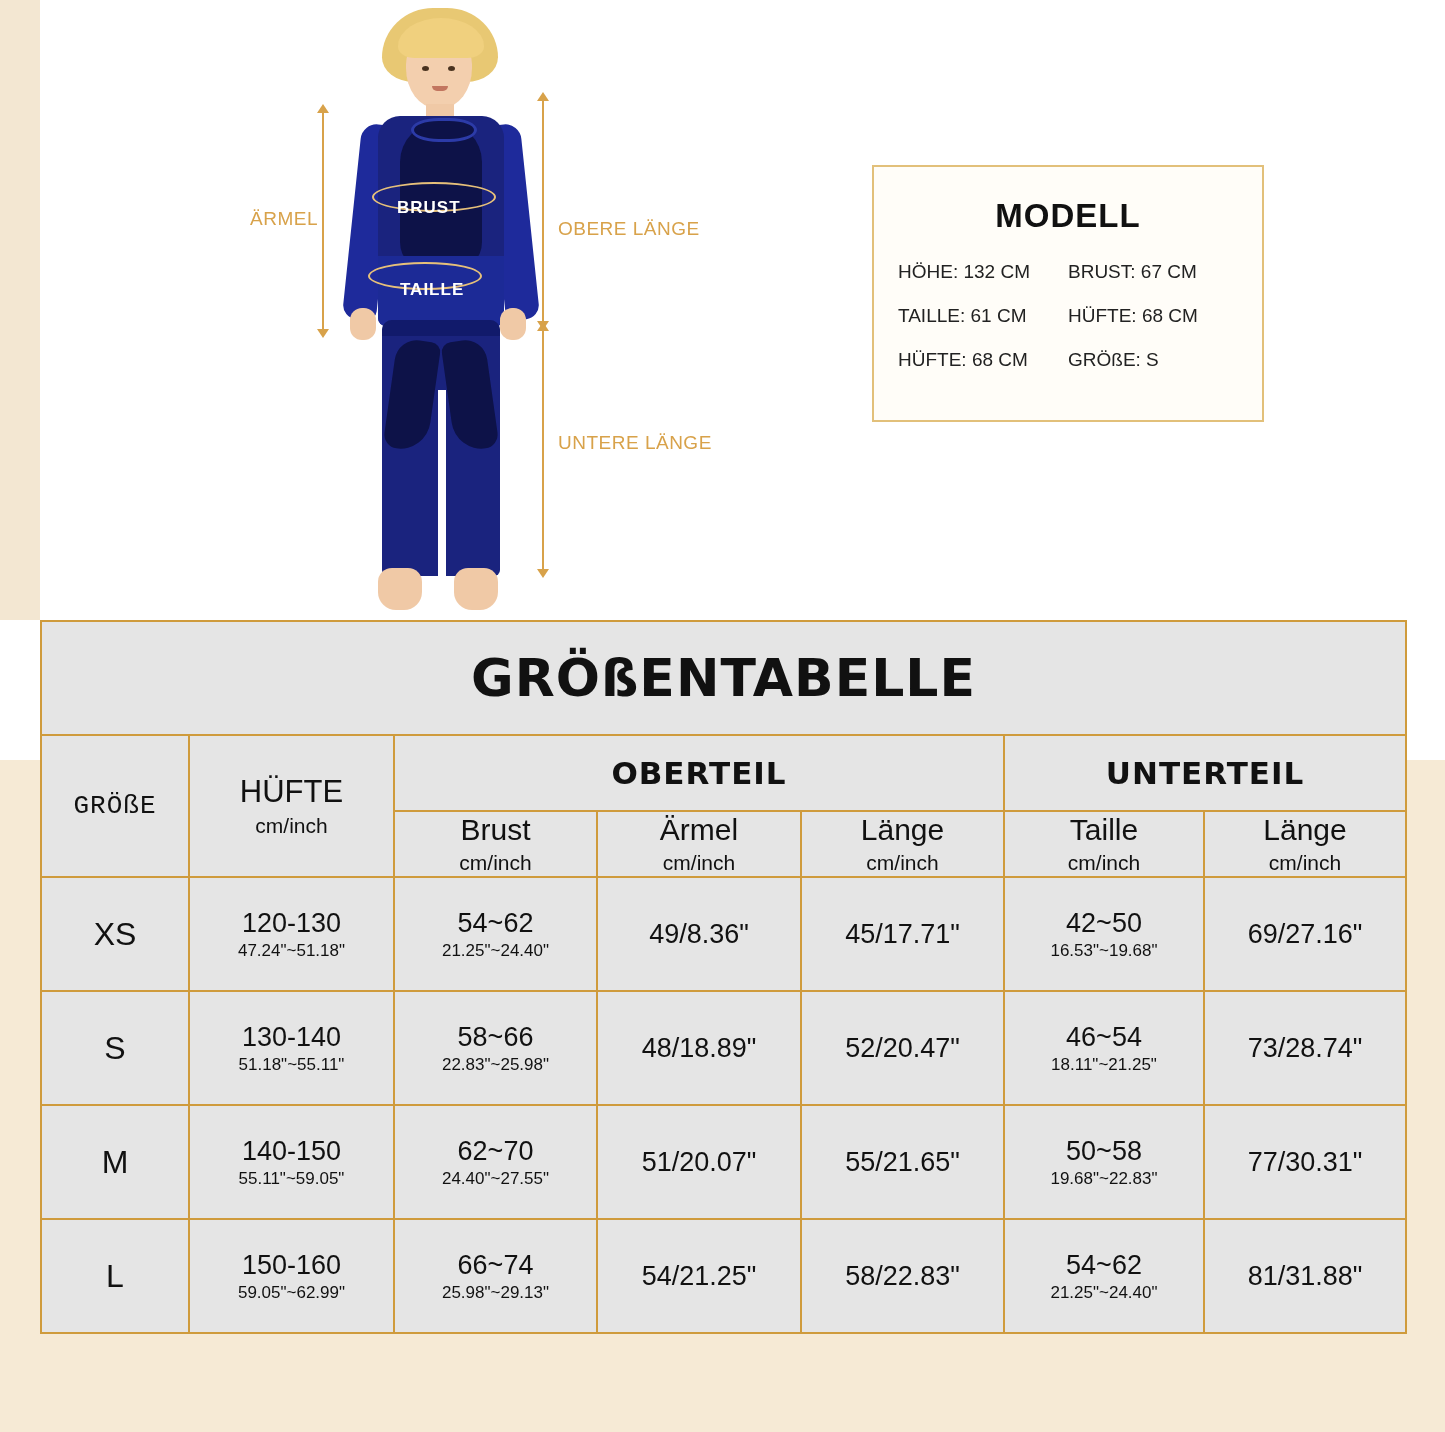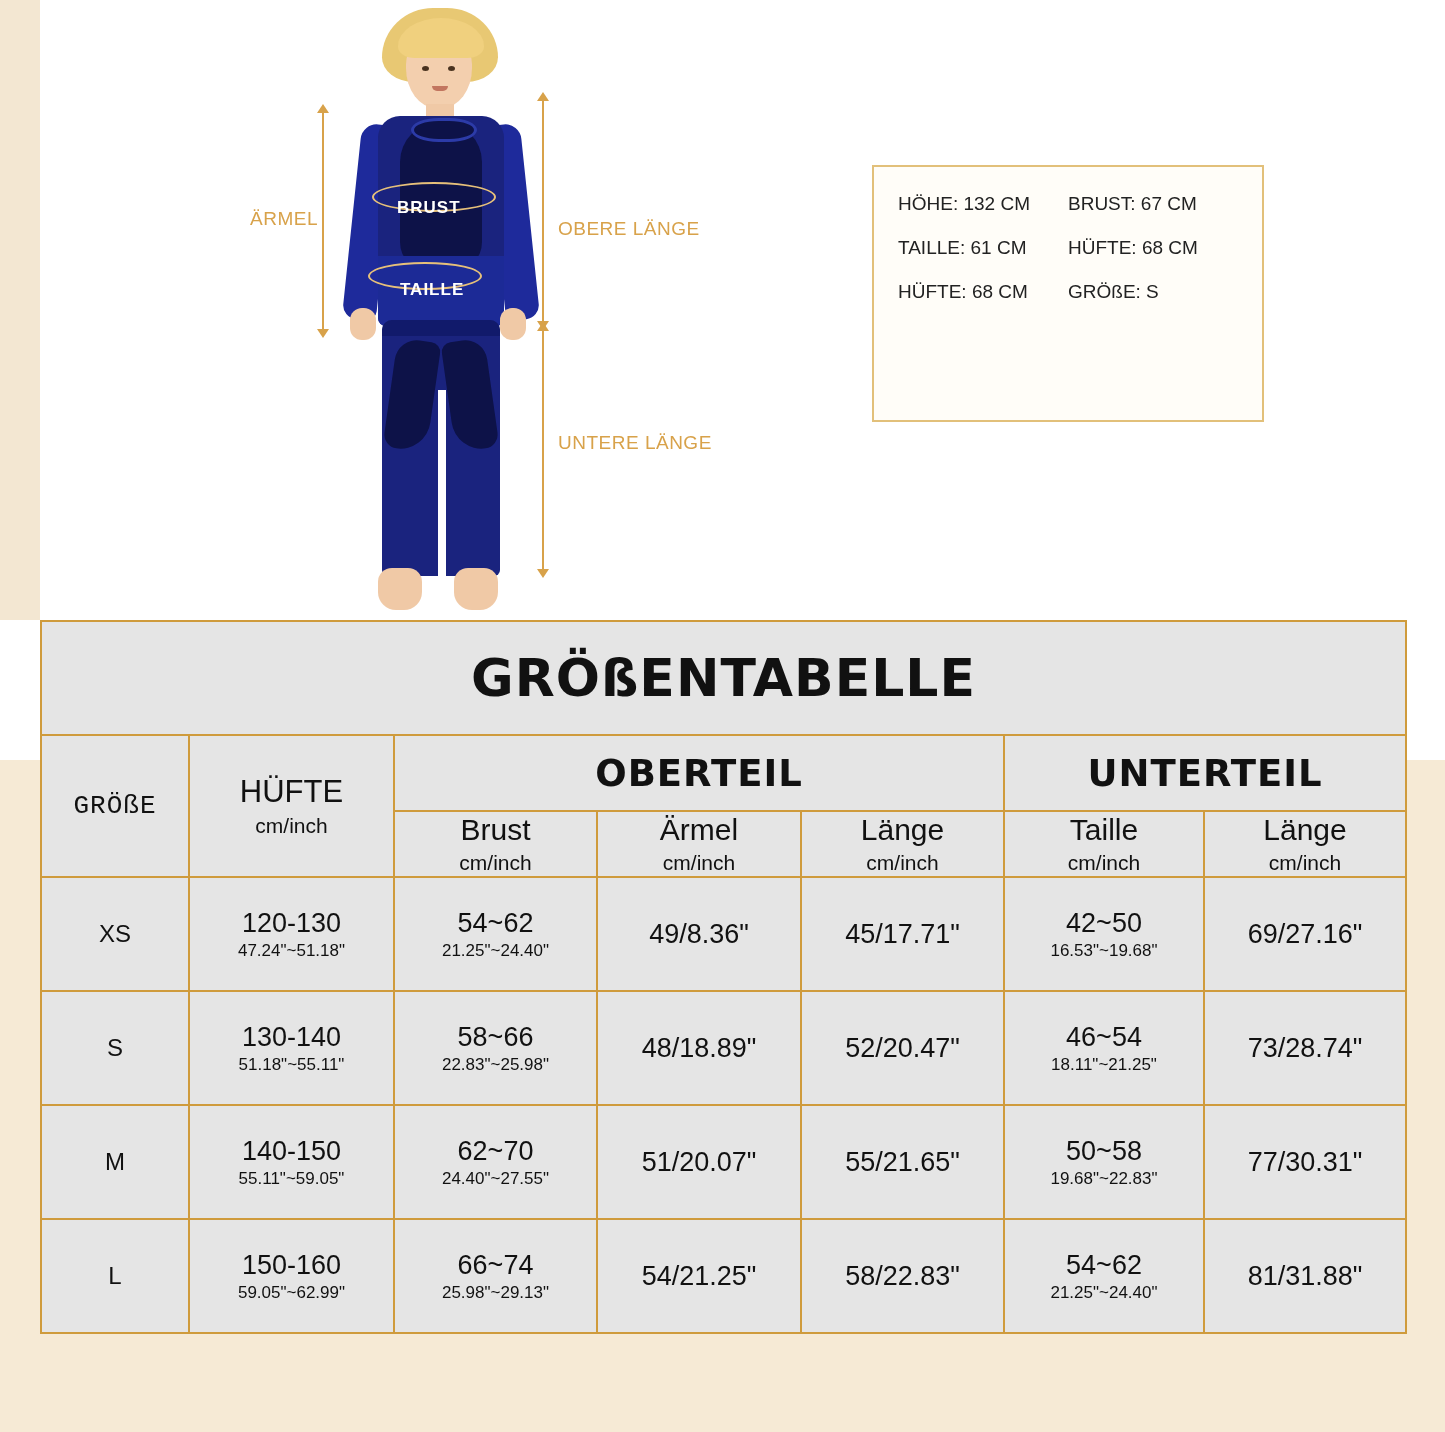--- a/index.html
+++ b/index.html
@@ -164,28 +164,28 @@
   }
   td,th{
     border:2px solid #cf9b3c;
     text-align:center;vertical-align:middle;color:#111;
   }
   .title-cell{
     font-size:52px;font-weight:bold;letter-spacing:1px;height:110px;
     font-family:"DejaVu Sans", sans-serif;
   }
   .grp{
-    font-size:37px;font-weight:bold;height:72px;letter-spacing:1px;
+    font-size:31px;font-weight:bold;height:72px;letter-spacing:1px;
     font-family:"DejaVu Sans", sans-serif;
   }
   .hdr-main{font-size:30px;}
   .hdr-sub{font-size:21px;display:block;margin-top:4px;}
   .hdr-size{font-size:26px;letter-spacing:1px;font-family:Liberation Mono, monospace;}
   .hdr-hoehe{font-size:31px;}
-  .row-size{font-size:24px;margin-left:36px;}
+  .row-size{font-size:32px;margin-left:36px;}
   .cm{font-size:27px;display:block;}
   .inch{font-size:17px;display:block;margin-top:2px;}
   .single{font-size:27px;}
   tr.data-row td{height:110px;}
 </style>
 </head>
 <body>
 
 <div class="beige-band"></div>
 
@@ -230,20 +230,21 @@
   <div class="vline" style="left:542px;top:330px;height:240px;"></div>
   <span class="guide-label" style="left:558px;top:432px;">UNTERE LÄNGE</span>
 
   <div class="brust-band"></div>
   <span class="brust-text">BRUST</span>
 
   <div class="taille-band"></div>
   <span class="taille-text">TAILLE</span>
 
   <div class="modell-box">
+    <div class="modell-title">MODELL</div>
     <div class="modell-grid">
       <div>HÖHE: 132 CM</div>
       <div>BRUST: 67 CM</div>
       <div>TAILLE: 61 CM</div>
       <div>HÜFTE: 68 CM</div>
       <div>HÜFTE: 68 CM</div>
       <div>GRÖßE: S</div>
     </div>
   </div>
 </div>

